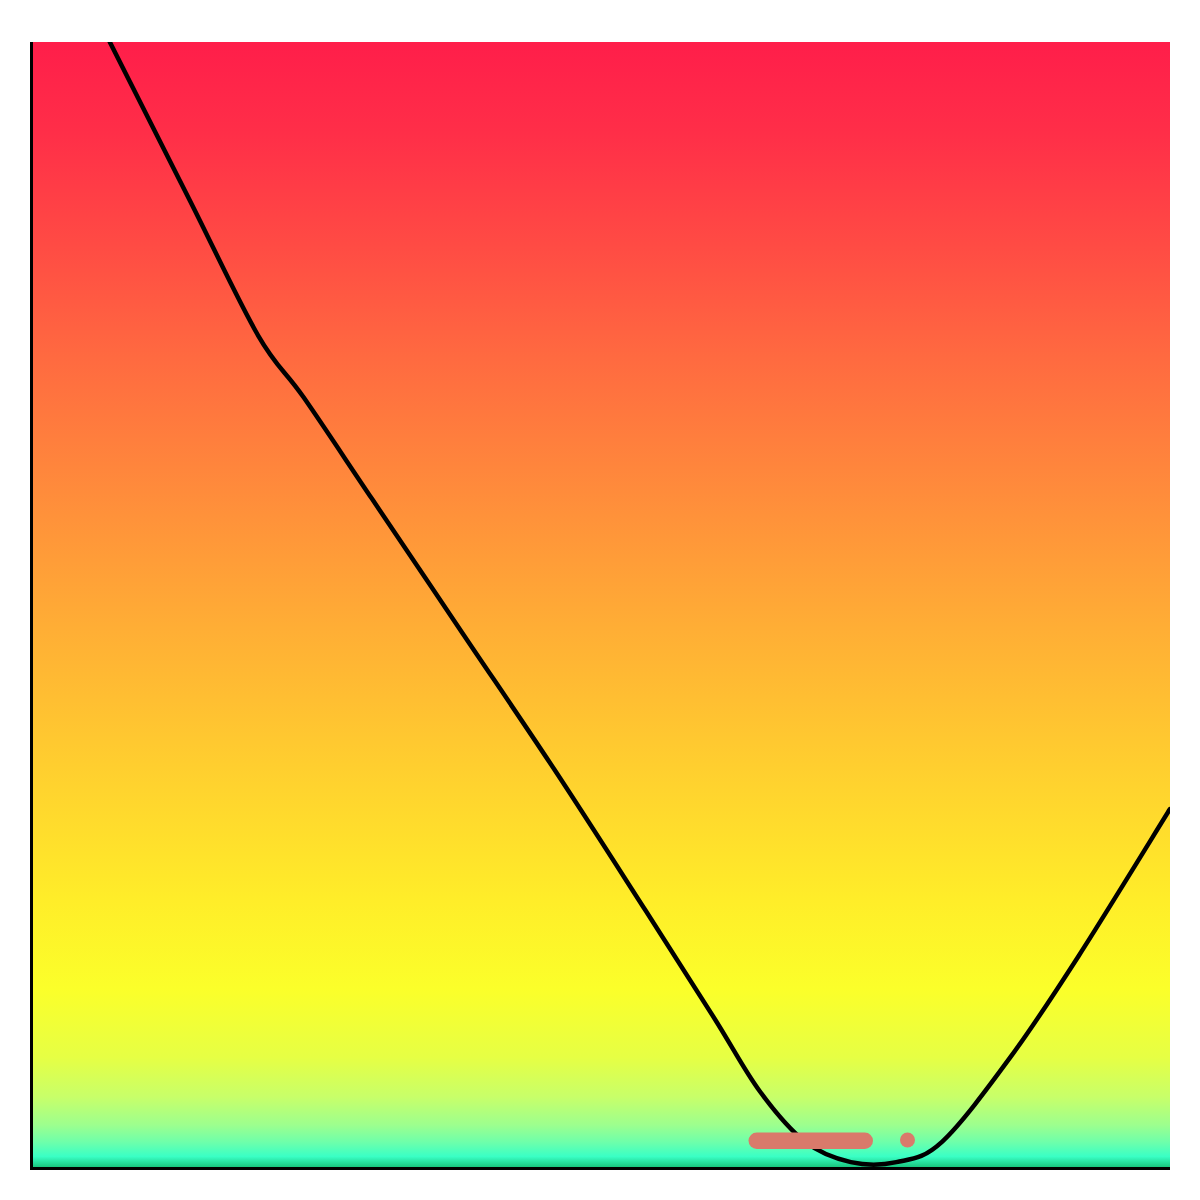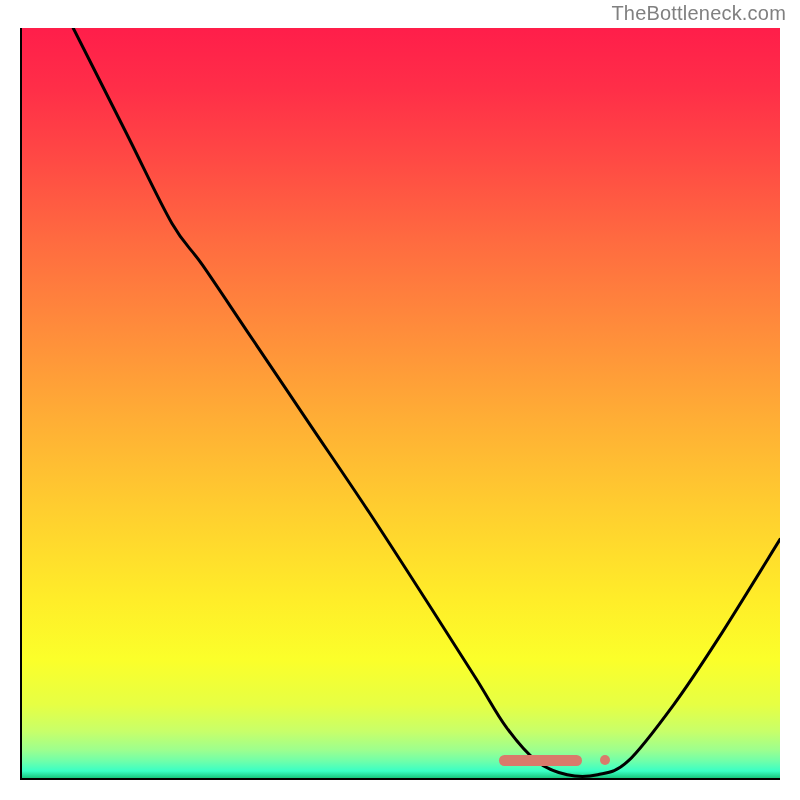--- a/index.html
+++ b/index.html
@@ -73,21 +73,20 @@
     width: 10px;
     height: 10px;
     border-radius: 50%;
     background: #d97a6b;
   }
 </style>
 </head>
 <body>
 
 <div class="container">
-  <div class="attribution">TheBottleneck.com</div>
 
   <div class="plot-area">
     <svg class="gradient-bg" viewBox="0 0 760 752" preserveAspectRatio="none">
       <defs>
         <linearGradient id="bg-grad" x1="0" y1="0" x2="0" y2="1">
             <stop offset="0%" stop-color="#ff1e4a"></stop>
             <stop offset="8%" stop-color="#ff2e48"></stop>
             <stop offset="18%" stop-color="#ff4b44"></stop>
             <stop offset="28.000000000000004%" stop-color="#ff6a40"></stop>
             <stop offset="40%" stop-color="#ff8c3b"></stop>

